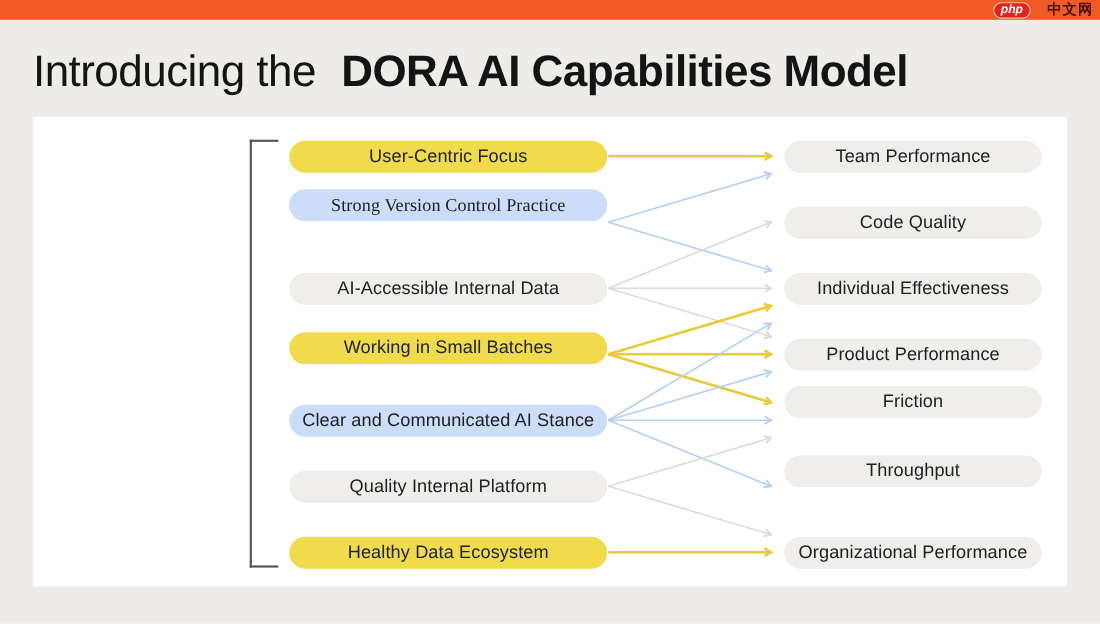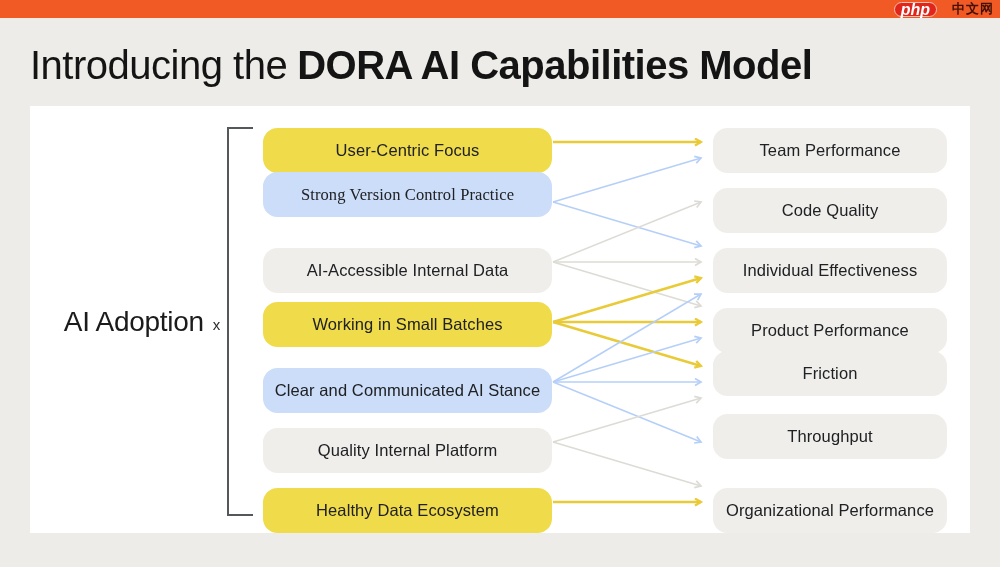--- a/index.html
+++ b/index.html
@@ -11,56 +11,56 @@
   .top-bar{
     position:absolute;left:0;top:0;width:1000px;height:18px;
     background:var(--top-bar,#F15A25);
   }
   .logo{
     position:absolute;right:6px;top:1px;height:16px;
     display:flex;align-items:center;gap:3px;
   }
   .logo-badge{
     display:inline-block;background:var(--badge-red,#E1251B);
-    color:#fff;font-style:italic;font-weight:bold;font-size:16px;
+    color:#fff;font-style:italic;font-weight:bold;font-size:11px;
     line-height:13px;padding:0 6px;border-radius:8px;
     border:1px solid #f7bfae;
   }
   .logo-site{
     font-size:13px;font-weight:bold;color:var(--logo-text,#451106);
     letter-spacing:1px;
     margin-left:12px;
   }
   .title{
     position:absolute;left:30px;top:42px;margin:0;
     font-size:40px;line-height:1.15;font-weight:400;color:#141414;
     letter-spacing:-0.5px;white-space:nowrap;
   }
-  .title .prefix{font-weight:400;margin-right:10px;}
+  .title .prefix{font-weight:400;margin-right:23px;}
   .title .emph{font-weight:700;}
   .panel{
     position:absolute;left:30px;top:106px;width:940px;height:427px;
     background:var(--panel-bg,#FFFFFF);
   }
   .adoption-label{
     position:absolute;left:14px;top:196px;width:196px;height:40px;
     display:flex;align-items:center;justify-content:center;
     color:#1b1b1b;
   }
   .adoption-label .main{font-size:28px;letter-spacing:-0.3px;}
   .adoption-label .op{font-size:15px;color:#2f2f2f;margin-left:9px;padding-top:4px;}
   .bracket{
     position:absolute;left:197px;top:21px;width:26px;height:389px;
     border-left:2px solid var(--bracket,#55585B);
     border-top:2px solid var(--bracket,#55585B);
     border-bottom:2px solid var(--bracket,#55585B);
     box-sizing:border-box;
   }
   .pill{
-    position:absolute;height:45px;border-radius:14.5px;
+    position:absolute;height:29px;border-radius:14.5px;
     display:flex;align-items:center;justify-content:center;
     font-size:16.5px;font-weight:500;color:var(--pill-text,#202124);
     white-space:nowrap;letter-spacing:0.1px;
   }
   .pill.cap{left:233px;width:289px;}
   .pill.out{left:683px;width:234px;}
   .pill.yellow{background:var(--yellow-pill,#F0DB4B);}
   .pill.blue{background:var(--blue-pill,#CBDDF8);}
   .pill.gray{background:var(--gray-pill,#EFEEEA);}
   svg.edges{position:absolute;left:0;top:0;pointer-events:none;}
@@ -79,24 +79,20 @@
 <div class="top-bar">
   <div class="logo">
     <span class="logo-badge">php</span>
     <span class="logo-site">中文网</span>
   </div>
 </div>
 
 <h1 class="title"><span class="prefix">Introducing the</span><strong class="emph">DORA AI Capabilities Model</strong></h1>
 
 <div class="panel">
-  <div class="adoption-label">
-    <span class="main">AI Adoption</span>
-    <span class="op">x</span>
-  </div>
   <div class="bracket"></div>
 
   <div id="cap-col">
       <div class="pill cap yellow" style="top: 21.5px;">User-Centric Focus</div>
       <div class="pill cap blue" style="top: 66px; font-family: Liberation Serif, serif;">Strong Version Control Practice</div>
       <div class="pill cap gray" style="top: 141.5px;">AI-Accessible Internal Data</div>
       <div class="pill cap yellow" style="top: 196px;">Working in Small Batches</div>
       <div class="pill cap blue" style="top: 261.5px;">Clear and Communicated AI Stance</div>
       <div class="pill cap gray" style="top: 321.5px;">Quality Internal Platform</div>
       <div class="pill cap yellow" style="top: 381.5px;">Healthy Data Ecosystem</div>

